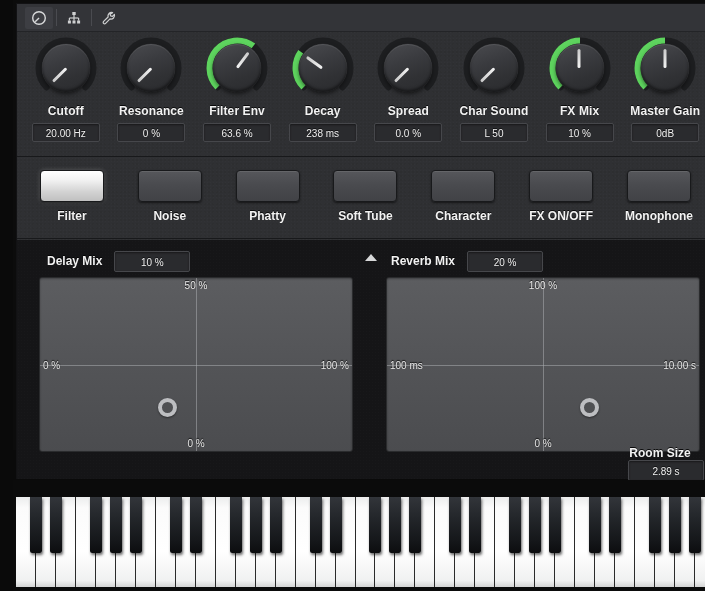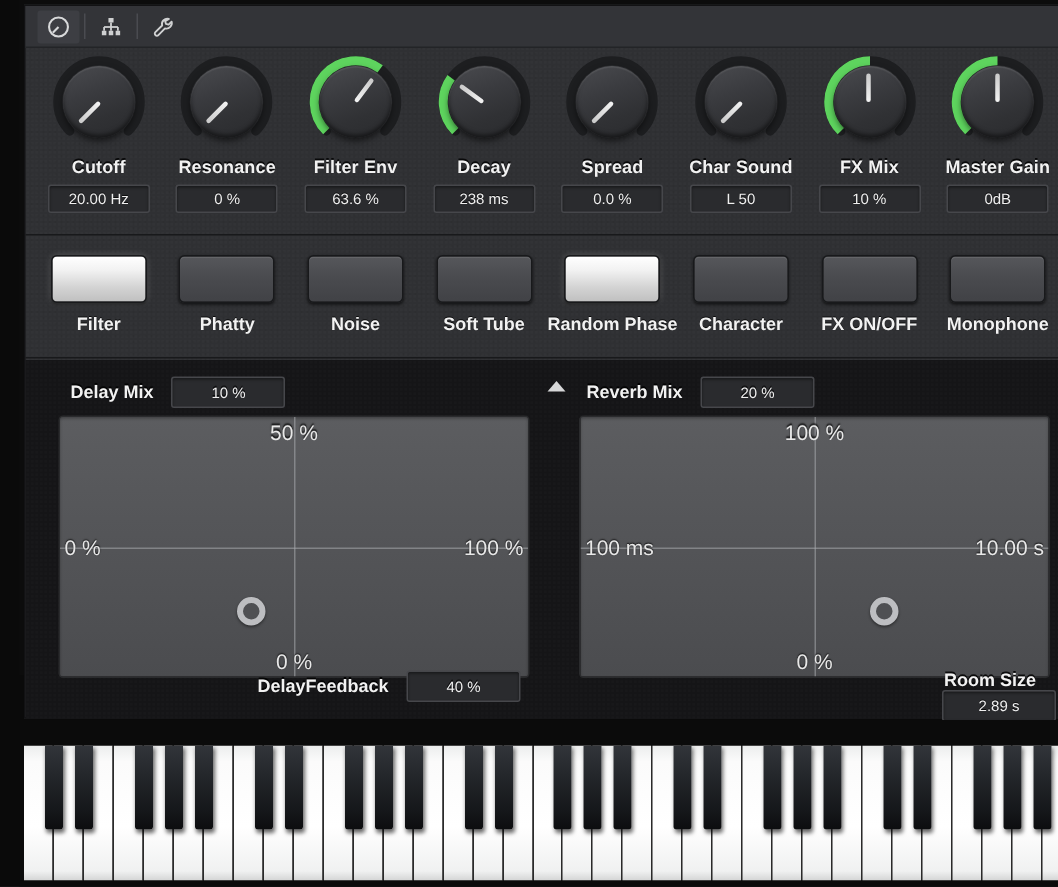--- a/index.html
+++ b/index.html
@@ -253,21 +253,21 @@
     background: rgba(170,172,175,0.55);
   }
   .axis-h {
     position: absolute;
     left: 0; top: 50%;
     width: 100%; height: 1px;
     background: rgba(170,172,175,0.55);
   }
   .pad-label {
     position: absolute;
-    font-size: 14px;
+    font-size: 10px;
     color: #e8e8e8;
     text-shadow: 0 -1px 1px rgba(0,0,0,0.85);
     white-space: nowrap;
   }
   .pad-label.top    { left: 50%; top: 2px;  transform: translateX(-50%); }
   .pad-label.bottom { left: 50%; bottom: 2px; transform: translateX(-50%); }
   .pad-label.left   { left: 3px; top: 50%;  transform: translateY(-50%); }
   .pad-label.right  { right: 3px; top: 50%; transform: translateY(-50%); }
 
   .puck {
@@ -490,33 +490,29 @@
         </div>
       </div>
 
     <div class="btn-section">
         <div class="btn-cell">
           <div class="led-btn on"></div>
           <div class="btn-label">Filter</div>
         </div>
         <div class="btn-cell">
           <div class="led-btn"></div>
-          <div class="btn-label">Phatty</div>
+          <div class="btn-label">Noise</div>
         </div>
         <div class="btn-cell">
           <div class="led-btn"></div>
-          <div class="btn-label">Noise</div>
+          <div class="btn-label">Phatty</div>
         </div>
         <div class="btn-cell">
           <div class="led-btn"></div>
           <div class="btn-label">Soft Tube</div>
-        </div>
-        <div class="btn-cell">
-          <div class="led-btn on"></div>
-          <div class="btn-label">Random Phase</div>
         </div>
         <div class="btn-cell">
           <div class="led-btn"></div>
           <div class="btn-label">Character</div>
         </div>
         <div class="btn-cell">
           <div class="led-btn"></div>
           <div class="btn-label">FX ON/OFF</div>
         </div>
         <div class="btn-cell">
@@ -533,24 +529,20 @@
           <span class="value-field">10 %</span>
         </div>
         <div class="xypad l">
           <div class="axis-v"></div>
           <div class="axis-h"></div>
           <span class="pad-label top">50 %</span>
           <span class="pad-label bottom">0 %</span>
           <span class="pad-label left">0 %</span>
           <span class="pad-label right">100 %</span>
           <div class="puck" id="delay-puck" style="left: 41%; top: 75%;"></div>
-        </div>
-        <div class="fx-foot l">
-          <span class="fx-foot-label">DelayFeedback</span>
-          <span class="value-field">40 %</span>
         </div>
       </div>
 
       <div class="fx-col right">
         <div class="fx-head r">
           <span class="fx-head-label">Reverb Mix</span>
           <span class="value-field">20 %</span>
         </div>
         <div class="xypad r">
           <div class="axis-v"></div>

